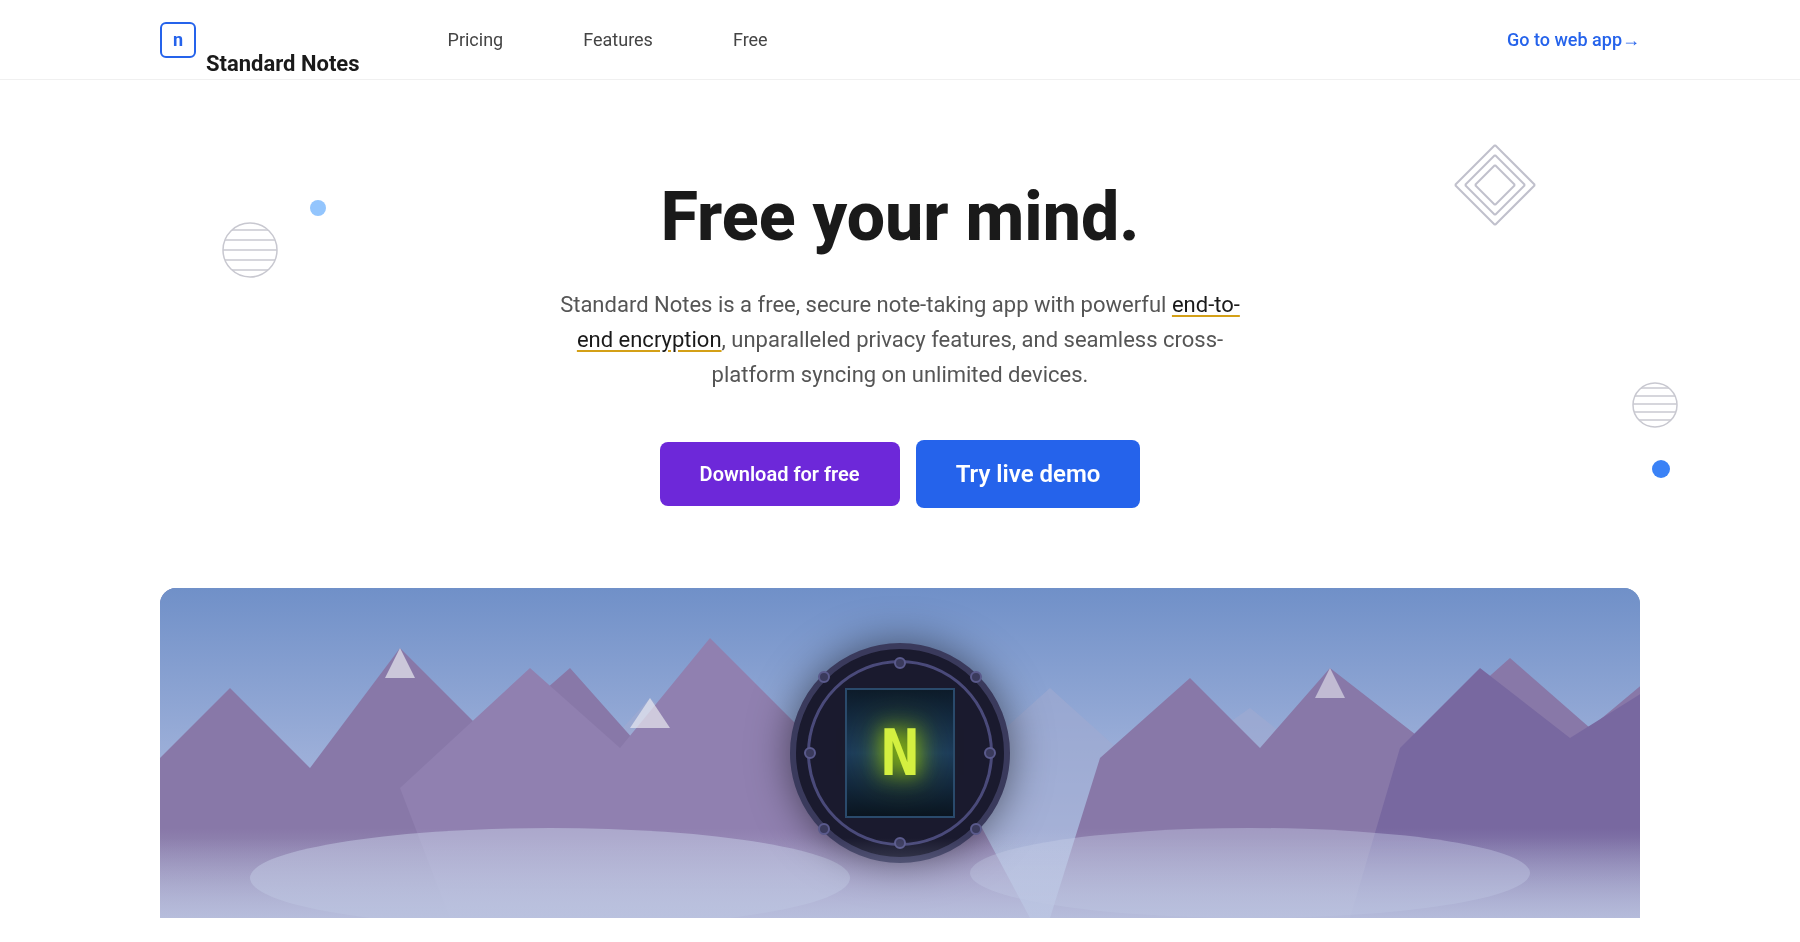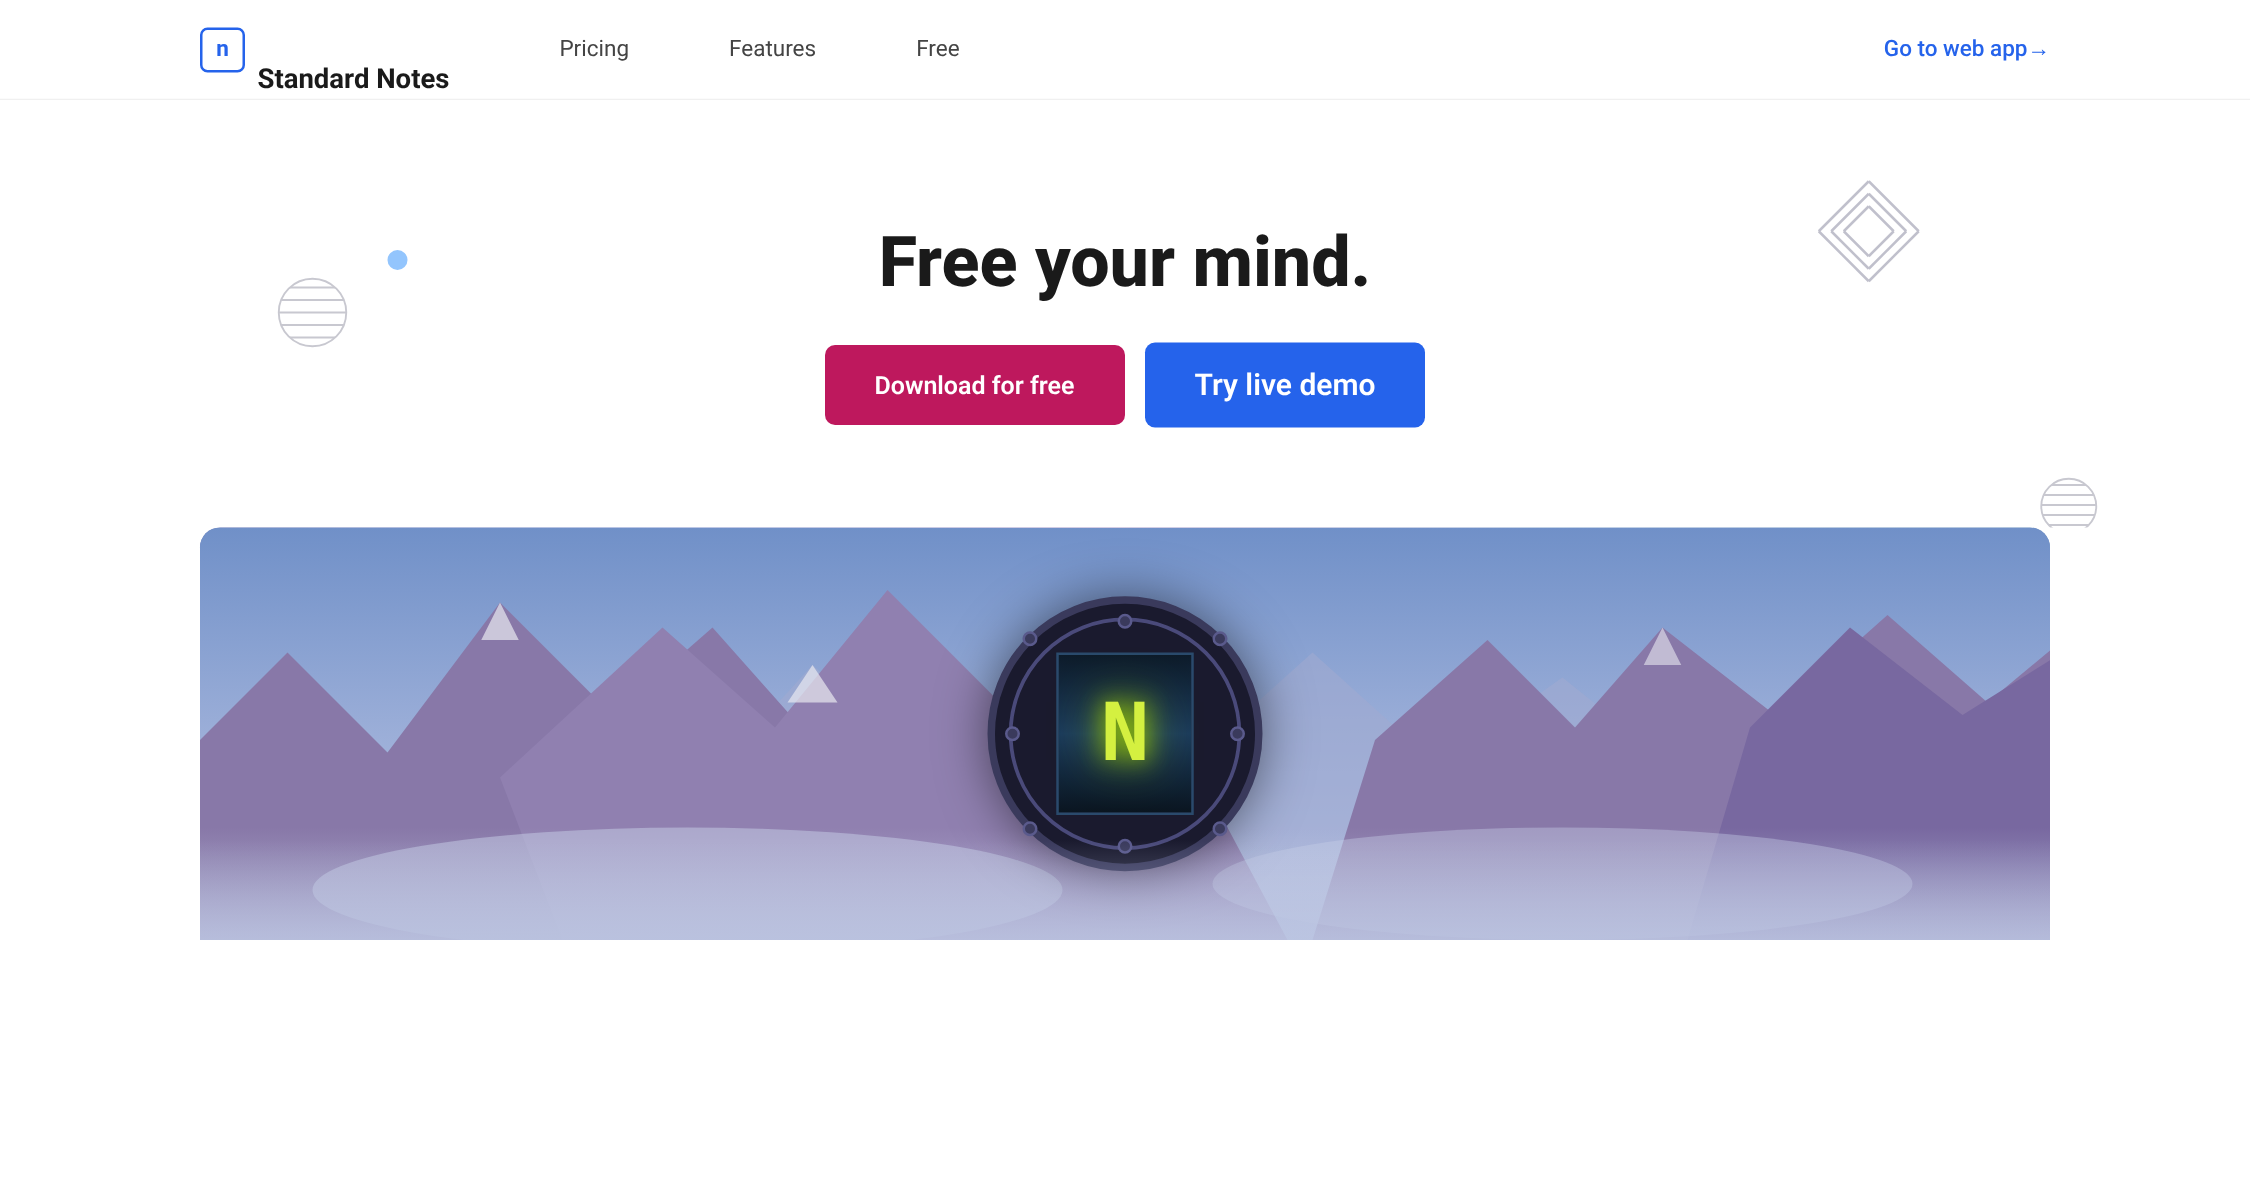--- a/index.html
+++ b/index.html
@@ -85,21 +85,21 @@
 
     
     .hero {
       position: relative;
       text-align: center;
       padding: 100px 20px 80px;
       overflow: hidden;
     }
 
     .hero-title {
-      font-size: 56px;
+      font-size: 68px;
       font-weight: 800;
       color: #1a1a1a;
       margin-bottom: 32px;
       line-height: 1.1;
     }
 
     .hero-description {
       font-size: 22px;
       color: #555;
       max-width: 680px;
@@ -115,21 +115,21 @@
     }
 
     .hero-buttons {
       display: flex;
       gap: 16px;
       justify-content: center;
       align-items: center;
     }
 
     .btn-primary {
-      background: #be185d;
+      background: #6d28d9;
       color: #ffffff;
       border: none;
       border-radius: 8px;
       padding: 20px 40px;
       font-size: 20px;
       font-weight: 600;
       cursor: pointer;
       text-decoration: none;
       display: inline-block;
     }
@@ -363,20 +363,23 @@
       <line x1="0" y1="24" x2="50" y2="24"></line>
       <line x1="0" y1="32" x2="50" y2="32"></line>
       <line x1="0" y1="40" x2="50" y2="40"></line>
     </g>
   </svg>
 
   <div class="deco-dot-blue-right"></div>
 
   <h1 class="hero-title">Free your mind.</h1>
 
+  <p class="hero-description">
+    <span>Standard Notes is a free, secure note-taking app with powerful </span><a href="#"><span>end-to-end encryption</span></a><span>, unparalleled privacy features, and seamless cross-platform syncing on unlimited devices.</span>
+  </p>
 
   <div class="hero-buttons">
     <a href="#" class="btn-primary">Download for free</a>
     <a href="#" class="btn-secondary">Try live demo</a>
   </div>
 </section>
 
 <div class="hero-image-container">
   <div class="hero-image-inner">
 

